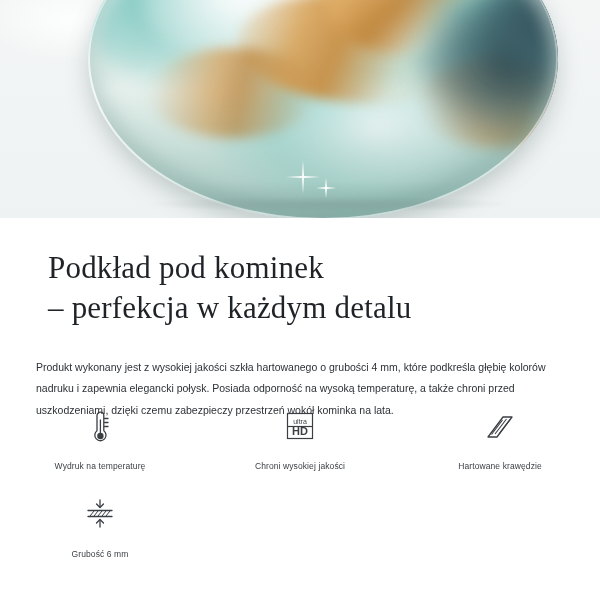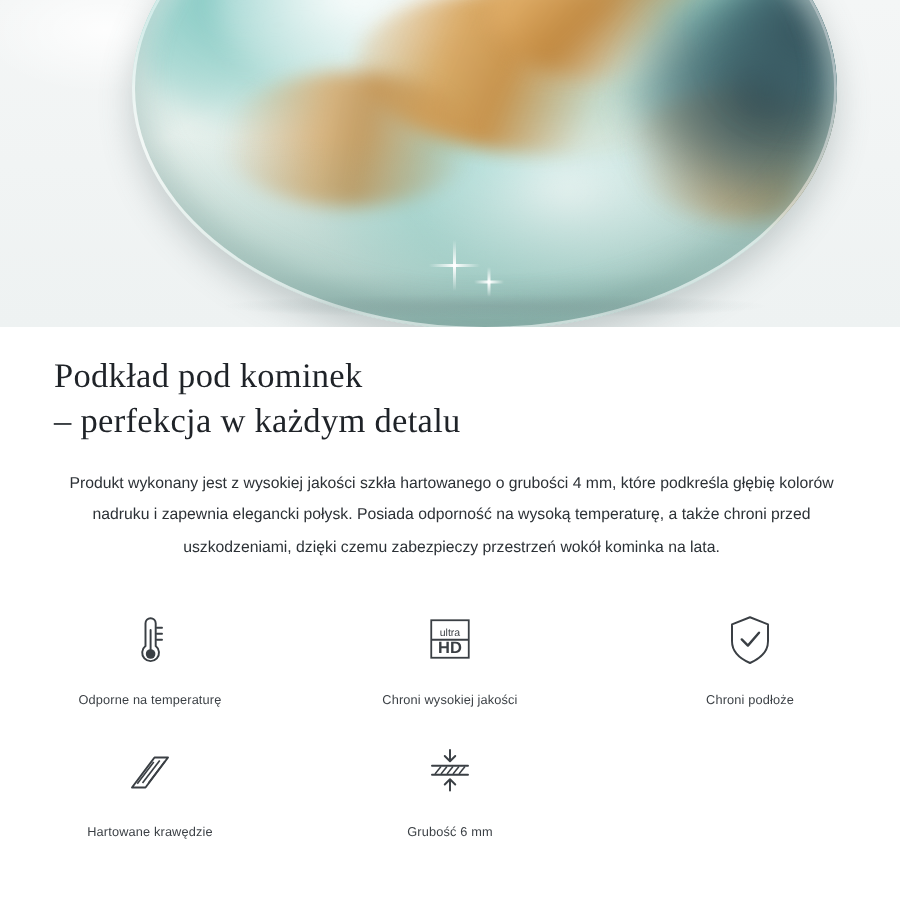--- a/index.html
+++ b/index.html
@@ -167,38 +167,37 @@
   }
 
   
   .content {
     position: absolute;
     left: 0;
     top: 218px;
     width: 600px;
   }
   .headline {
-    margin: 0;
+    margin: 12px;
     padding: 18px 36px 0 36px;
     font-family: "Liberation Serif", serif;
-    font-size: 23px;
+    font-size: 31px;
     line-height: 1.30;
     font-weight: 400;
     color: #1f2328;
     letter-spacing: 0.2px;
   }
   .headline .line2 { display: block; }
   .body-copy {
     margin: 0;
     padding: 16px 34px 0 36px;
     font-size: 10.5px;
     line-height: 2.05;
     color: #2c3136;
     font-family: "Liberation Sans", sans-serif;
-    text-align: center;
   }
 
   
   .features {
     position: absolute;
     left: 0;
     top: 390px;
     width: 600px;
     display: grid;
     grid-template-columns: repeat(3, 1fr);
@@ -271,44 +270,35 @@
           <g fill="none" stroke="#3a3f44" stroke-width="1.3" stroke-linecap="round">
             <path d="M14 7.5a3.4 3.4 0 0 1 6.8 0v15.2a5.6 5.6 0 1 1-6.8 0z"></path>
             <line x1="17.4" y1="12" x2="17.4" y2="26"></line>
             <line x1="21.6" y1="10.5" x2="25" y2="10.5"></line>
             <line x1="21.6" y1="14.5" x2="25" y2="14.5"></line>
             <line x1="21.6" y1="18.5" x2="25" y2="18.5"></line>
           </g>
           <circle cx="17.4" cy="28" r="3.2" fill="#3a3f44"></circle>
         </svg>
       </div>
-      <div class="feature-label">Odporne na temperaturę</div>
+      <div class="feature-label">Wydruk na temperaturę</div>
     </div>
 
     <div class="feature">
       <div class="feature-icon">
         <svg width="38" height="34" viewBox="0 0 38 34">
           <rect x="6.5" y="3.5" width="25" height="25" fill="none" stroke="#3a3f44" stroke-width="1.2"></rect>
           <text x="19" y="14" font-family="Liberation Sans, sans-serif" font-size="7" fill="#3a3f44" text-anchor="middle">ultra</text>
           <text x="19" y="25" font-family="Liberation Sans, sans-serif" font-size="11" font-weight="bold" fill="#3a3f44" text-anchor="middle">HD</text>
           <line x1="7" y1="16.5" x2="31" y2="16.5" stroke="#3a3f44" stroke-width="1.2"></line>
         </svg>
       </div>
       <div class="feature-label">Chroni wysokiej jakości</div>
     </div>
 
-    <div class="feature">
-      <div class="feature-icon">
-        <svg width="34" height="38" viewBox="0 0 34 38">
-          <path d="M17 3.5 L29 8.2 V19.5 c0 7.6 -6.2 12 -12 14.5 c-5.8 -2.5 -12 -6.9 -12 -14.5 V8.2 Z" fill="none" stroke="#3a3f44" stroke-width="1.3" stroke-linejoin="round"></path>
-          <path d="M11.5 18.3 L15.6 22.4 L23 13.8" fill="none" stroke="#3a3f44" stroke-width="1.6" stroke-linecap="round" stroke-linejoin="round"></path>
-        </svg>
-      </div>
-      <div class="feature-label">Chroni podłoże</div>
-    </div>
 
 
     <div class="feature">
       <div class="feature-icon">
         <svg width="38" height="34" viewBox="0 0 38 34">
           <path d="M7 27 L22 7 H31 L16 27 Z" fill="none" stroke="#3a3f44" stroke-width="1.3" stroke-linejoin="round"></path>
           <g stroke="#3a3f44" stroke-width="1.1">
             <line x1="14" y1="24" x2="25.5" y2="9"></line>
             <line x1="18" y1="24" x2="29" y2="9.5"></line>
             <line x1="10.5" y1="24.5" x2="21.5" y2="10"></line>

